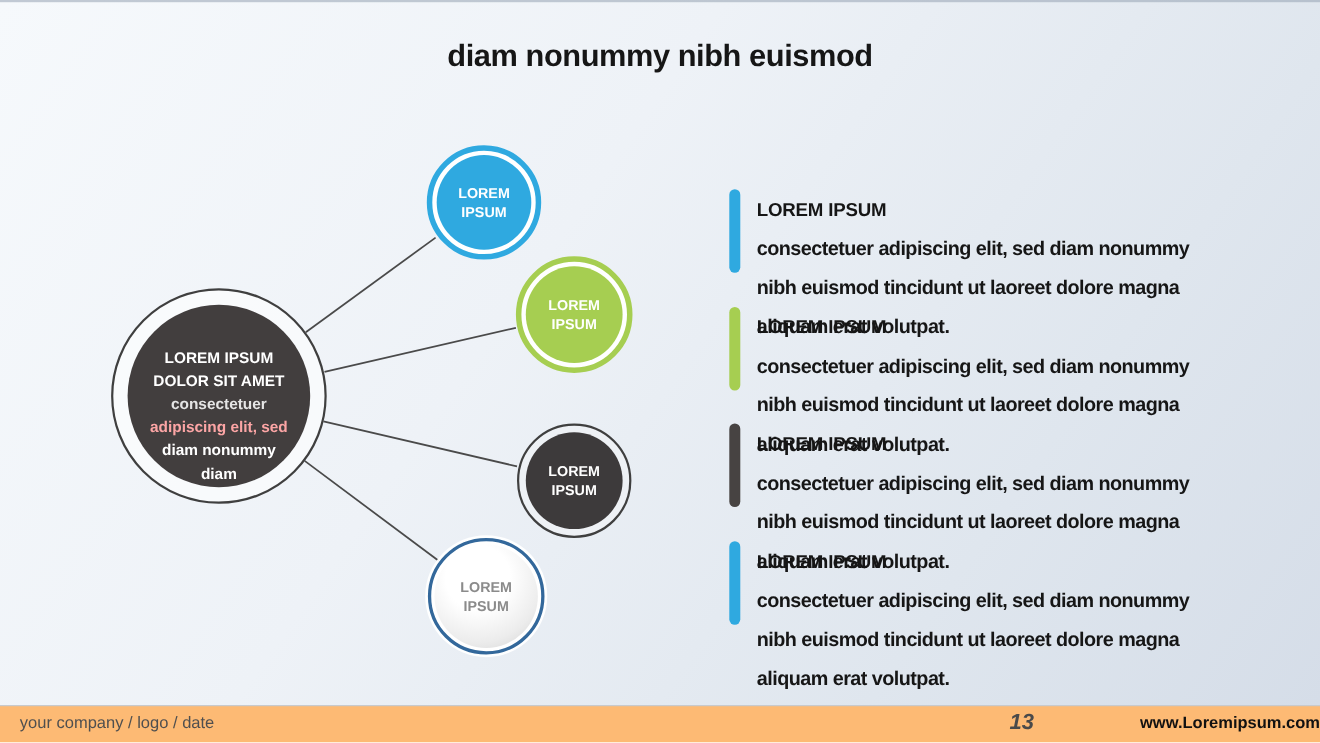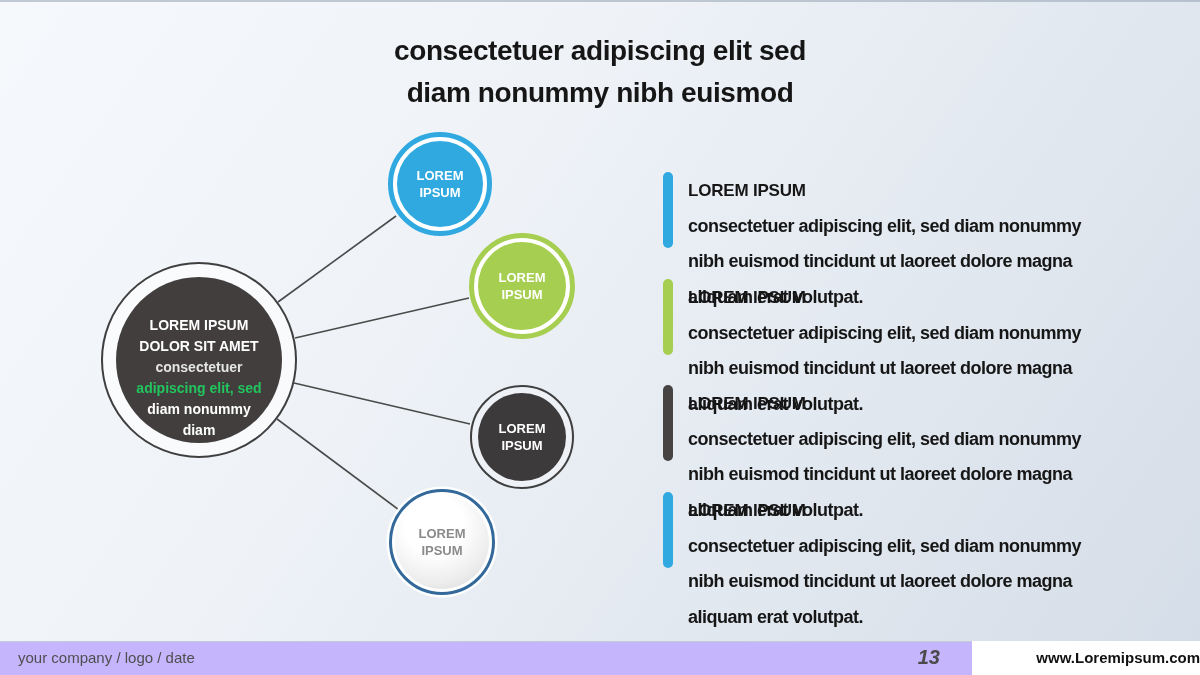--- a/index.html
+++ b/index.html
@@ -69,60 +69,59 @@
   .block-heading {
     font-size: 17px; font-weight: bold; color: #161616; line-height: 35.6px; letter-spacing: -0.2px;
   }
   .block-line {
     font-size: 18px; font-weight: bold; color: #161616; line-height: 35.6px; letter-spacing: -0.5px;
   }
   .block-0 { top: 173px; } .block-1 { top: 280px; } .block-2 { top: 386px; } .block-3 { top: 493px; }
 
   
   .footer {
-    position: absolute; left: 0; top: 641px; width: 972px; height: 34px;
-    background: #c4b5fd; border-top: 1px solid #c3cbd5; z-index: 4;
+    position: absolute; left: 0; top: 641px; width: 1200px; height: 34px;
+    background: #fdba74; border-top: 1px solid #c3cbd5; z-index: 4;
   }
   .footer-left {
     position: absolute; left: 18px; top: 7px; font-size: 15px; color: #4f4f4f;
   }
   .footer-site {
     position: absolute; left: 0; width: 1200px; top: 7px; text-align: right;
     font-size: 15px; font-weight: bold; color: #111111;
   }
   .footer-page {
     position: absolute; left: 900px; top: 4px; width: 40px; text-align: right;
     font-size: 20px; font-weight: bold; font-style: italic; color: #4a4a4a;
   }
 </style>
 </head>
 <body>
 
 <div class="slide">
   <div class="top-edge"></div>
 
   <div class="title">
-    <div class="title-line">consectetuer adipiscing elit sed</div>
     <div class="title-line">diam nonummy nibh euismod</div>
   </div>
 
   <div class="diagram">
     <svg class="connectors" width="1200" height="641">
       <line x1="278" y1="302" x2="396" y2="216" style="stroke: rgb(74, 74, 74);"></line>
       <line x1="295" y1="338" x2="469" y2="298" style="stroke: rgb(74, 74, 74);"></line>
       <line x1="294" y1="383" x2="470" y2="424" style="stroke: rgb(74, 74, 74);"></line>
       <line x1="277" y1="419" x2="399" y2="510" style="stroke: rgb(74, 74, 74);"></line>
     </svg>
 
     <div class="hub" style="border-color: rgb(63, 63, 63);">
       <div class="hub-inner" style="background-color: rgb(66, 62, 62);">
         <div class="hub-line" style="color: rgb(255, 255, 255);">LOREM IPSUM</div>
         <div class="hub-line" style="color: rgb(255, 255, 255);">DOLOR SIT AMET</div>
         <div class="hub-line" style="color: #e5e5e5;">consectetuer</div>
-        <div class="hub-line" style="color: #22c55e;">adipiscing elit, sed</div>
+        <div class="hub-line" style="color: #fca5a5;">adipiscing elit, sed</div>
         <div class="hub-line" style="color: #ffffff;">diam nonummy</div>
         <div class="hub-line" style="color: rgb(255, 255, 255);">diam</div>
       </div>
     </div>
 
     <div class="node node-0" style="border-color: rgb(47, 169, 224);">
       <div class="node-inner" style="background-color: rgb(47, 169, 224);">
         <div class="node-label" style="color: rgb(255, 255, 255);">LOREM IPSUM</div>
       </div>
     </div>

